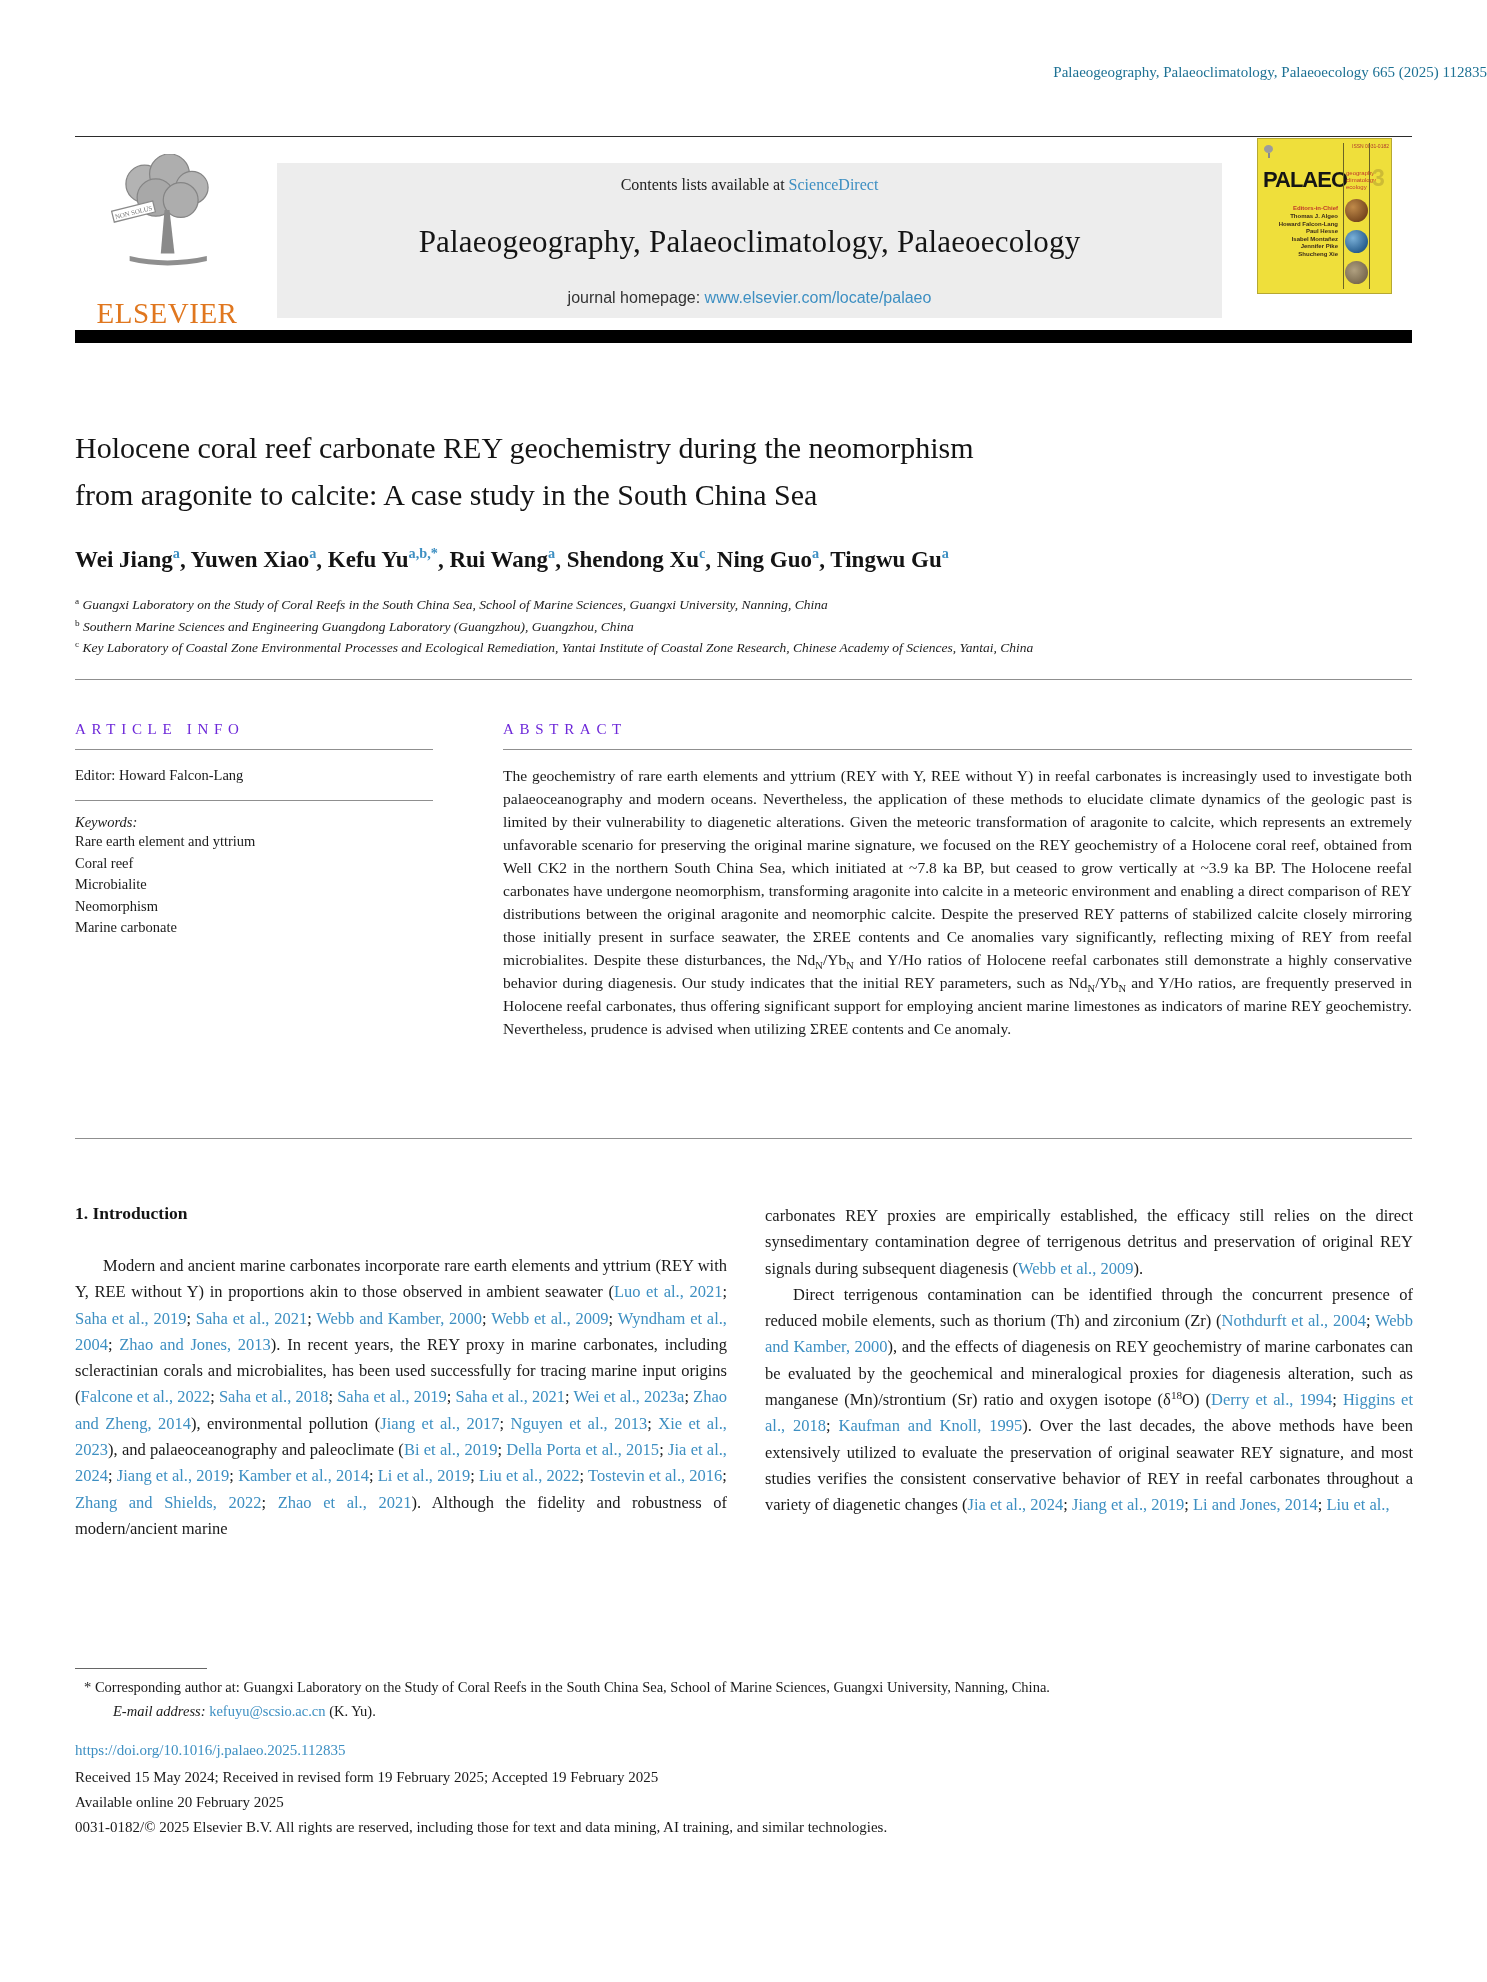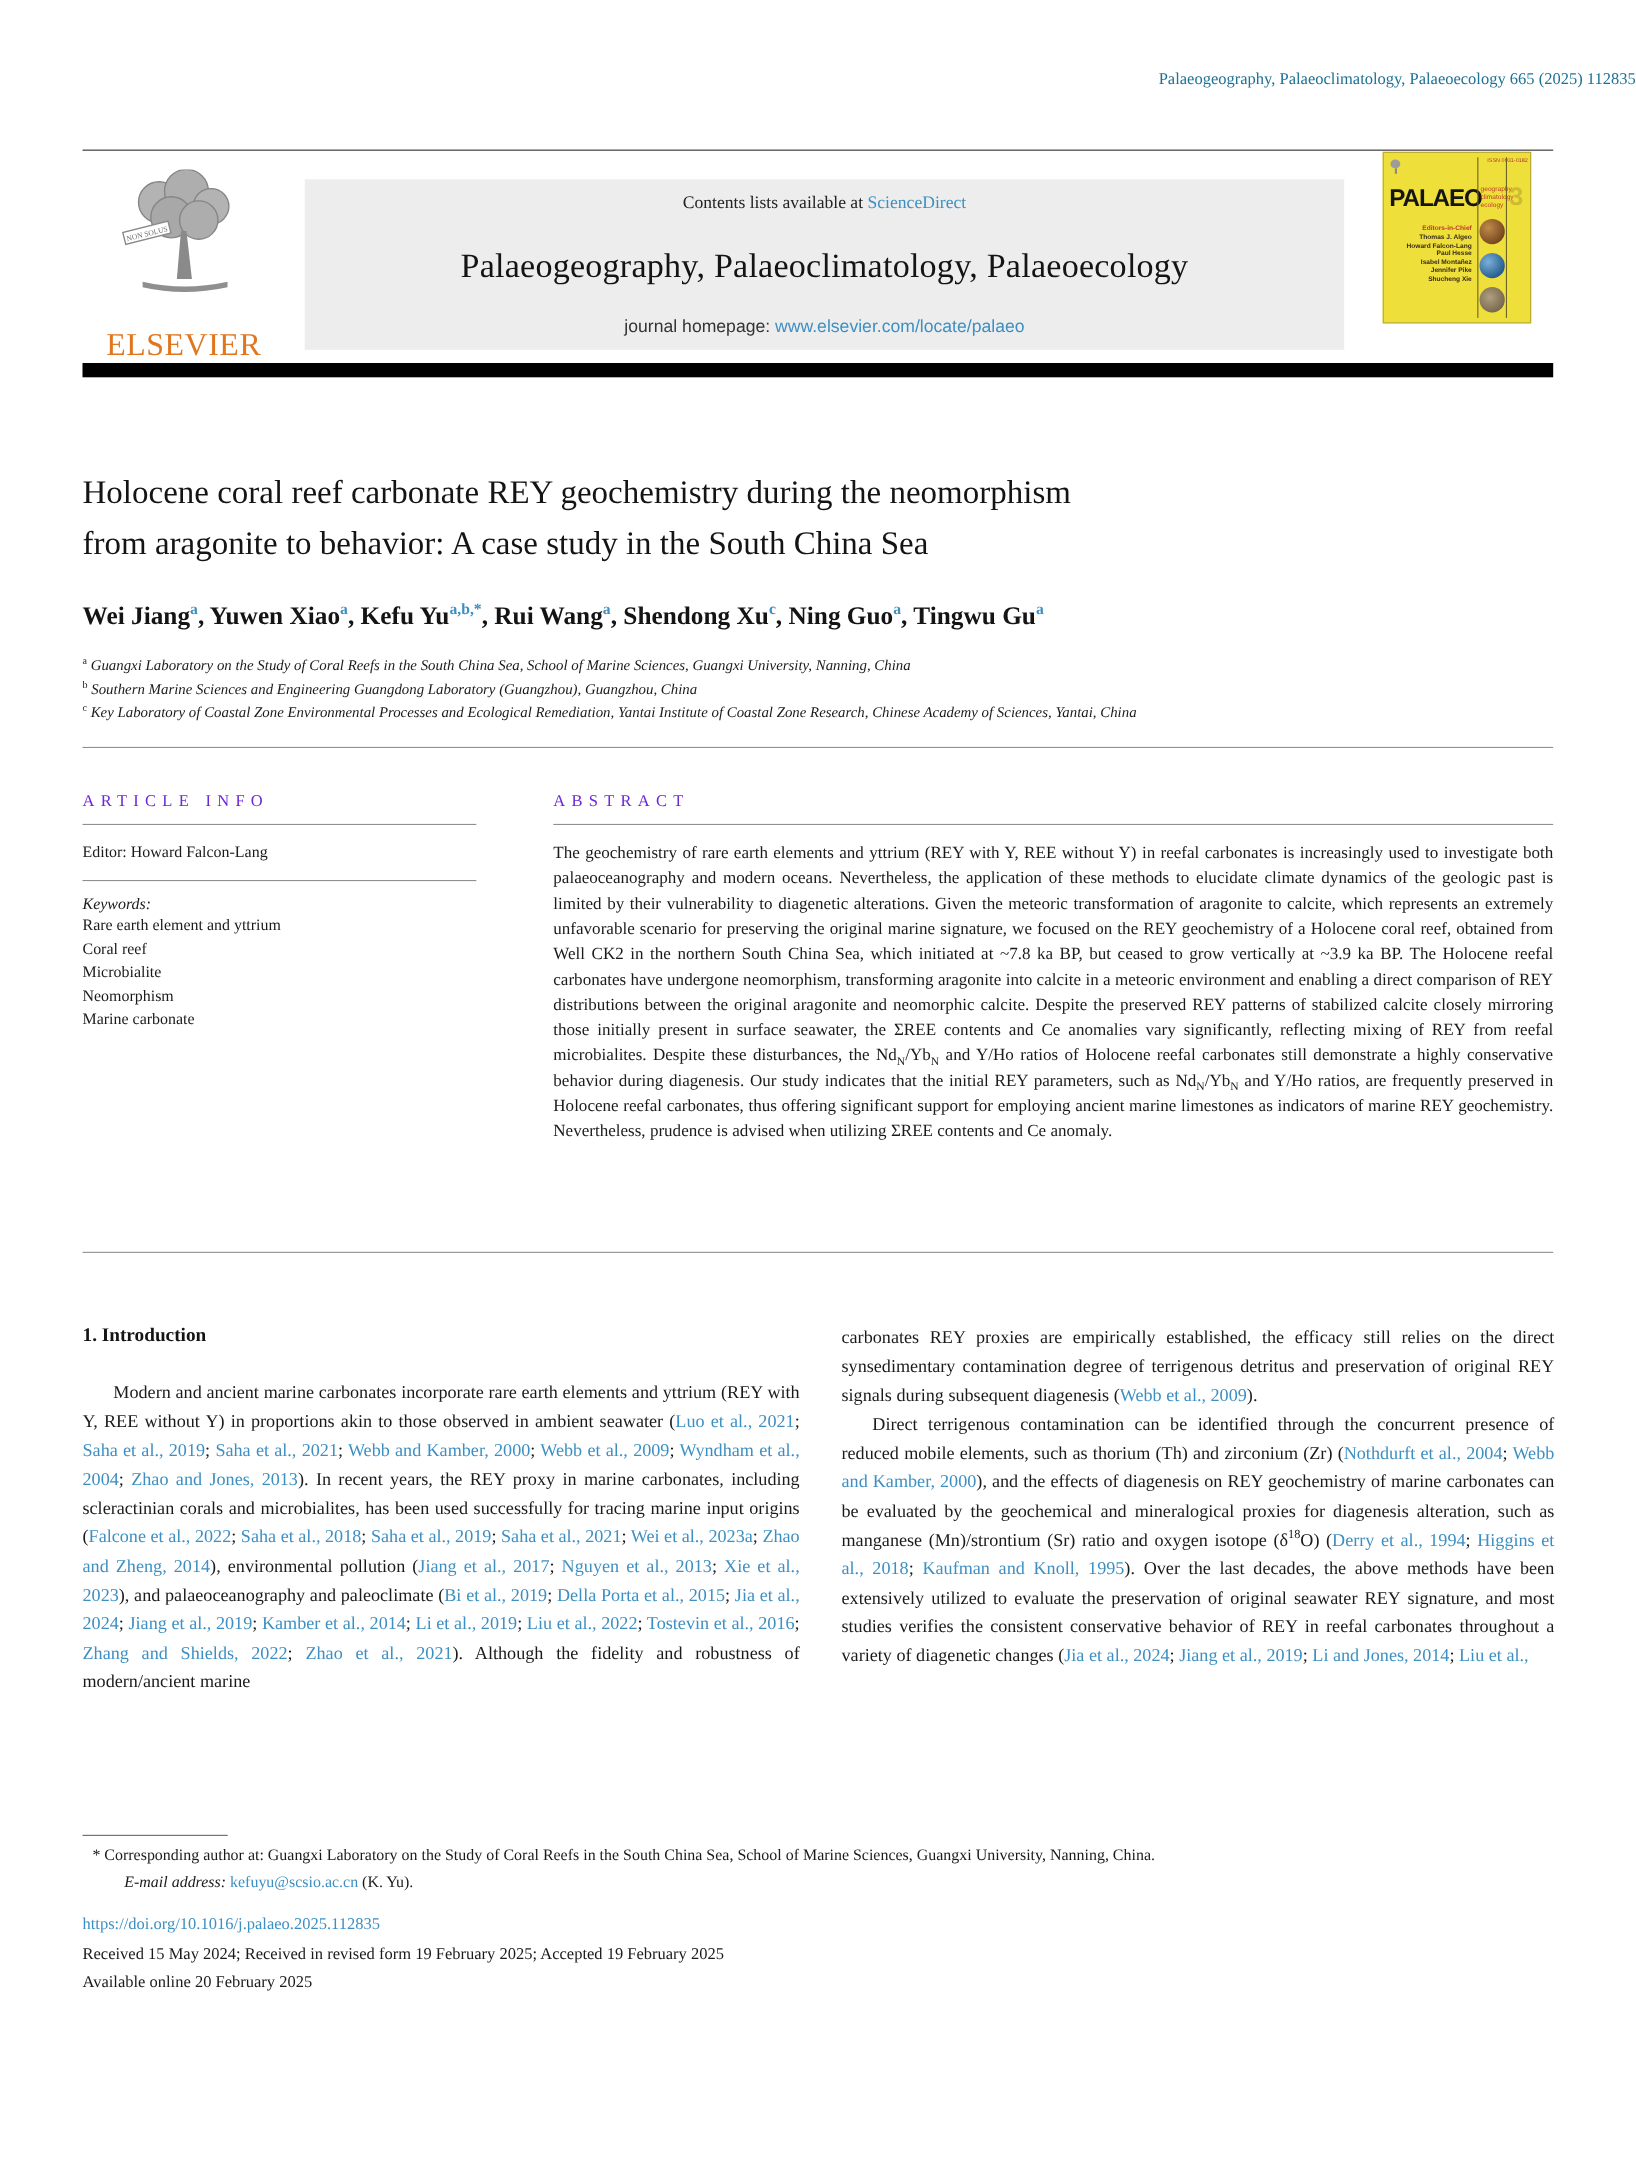--- a/index.html
+++ b/index.html
@@ -159,21 +159,21 @@
       <div class="globe globe-1"></div>
       <div class="globe globe-2"></div>
       <div class="globe globe-3"></div>
     </div>
   </div>
 
   <div class="abs black-bar"></div>
 
   <div class="abs art-title">
     <div>Holocene coral reef carbonate REY geochemistry during the neomorphism</div>
-    <div>from aragonite to behavior: A case study in the South China Sea</div>
+    <div>from aragonite to calcite: A case study in the South China Sea</div>
   </div>
 
   <div class="abs authors">
     <span><span>Wei Jiang</span><sup>a</sup><span>, </span></span><span><span>Yuwen Xiao</span><sup>a</sup><span>, </span></span><span><span>Kefu Yu</span><sup>a,b,*</sup><span>, </span></span><span><span>Rui Wang</span><sup>a</sup><span>, </span></span><span><span>Shendong Xu</span><sup>c</sup><span>, </span></span><span><span>Ning Guo</span><sup>a</sup><span>, </span></span><span><span>Tingwu Gu</span><sup>a</sup></span>
   </div>
 
   <div class="abs affils">
     <div class="affil"><sup>a</sup> <span class="it">Guangxi Laboratory on the Study of Coral Reefs in the South China Sea, School of Marine Sciences, Guangxi University, Nanning, China</span></div>
     <div class="affil"><sup>b</sup> <span class="it">Southern Marine Sciences and Engineering Guangdong Laboratory (Guangzhou), Guangzhou, China</span></div>
     <div class="affil"><sup>c</sup> <span class="it">Key Laboratory of Coastal Zone Environmental Processes and Ecological Remediation, Yantai Institute of Coastal Zone Research, Chinese Academy of Sciences, Yantai, China</span></div>
@@ -212,14 +212,15 @@
     <p class="bodytext just indent"><span>Direct terrigenous contamination can be identified through the concurrent presence of reduced mobile elements, such as thorium (Th) and zirconium (Zr) (</span><span class="cite">Nothdurft et al., 2004</span><span>; </span><span class="cite">Webb and Kamber, 2000</span><span>), and the effects of diagenesis on REY geochemistry of marine carbonates can be evaluated by the geochemical and mineralogical proxies for diagenesis alteration, such as manganese (Mn)/strontium (Sr) ratio and oxygen isotope (δ</span><sup>18</sup><span>O) (</span><span class="cite">Derry et al., 1994</span><span>; </span><span class="cite">Higgins et al., 2018</span><span>; </span><span class="cite">Kaufman and Knoll, 1995</span><span>). Over the last decades, the above methods have been extensively utilized to evaluate the preservation of original seawater REY signature, and most studies verifies the consistent conservative behavior of REY in reefal carbonates throughout a variety of diagenetic changes (</span><span class="cite">Jia et al., 2024</span><span>; </span><span class="cite">Jiang et al., 2019</span><span>; </span><span class="cite">Li and Jones, 2014</span><span>; </span><span class="cite">Liu et al.,</span></p>
   </div>
 
   <div class="abs fn-rule"></div>
   <div class="abs fn1"><span>*  Corresponding author at: Guangxi Laboratory on the Study of Coral Reefs in the South China Sea, School of Marine Sciences, Guangxi University, Nanning, China.</span></div>
   <div class="abs fn2"><span class="it">E-mail address: </span><span class="link">kefuyu@scsio.ac.cn</span><span> (K. Yu).</span></div>
 
   <div class="abs doi"><span class="link">https://doi.org/10.1016/j.palaeo.2025.112835</span></div>
   <div class="abs received">Received 15 May 2024; Received in revised form 19 February 2025; Accepted 19 February 2025</div>
   <div class="abs available">Available online 20 February 2025</div>
+  <div class="abs copyright">0031-0182/© 2025 Elsevier B.V. All rights are reserved, including those for text and data mining, AI training, and similar technologies.</div>
 
 </div>
 
 </body></html>

